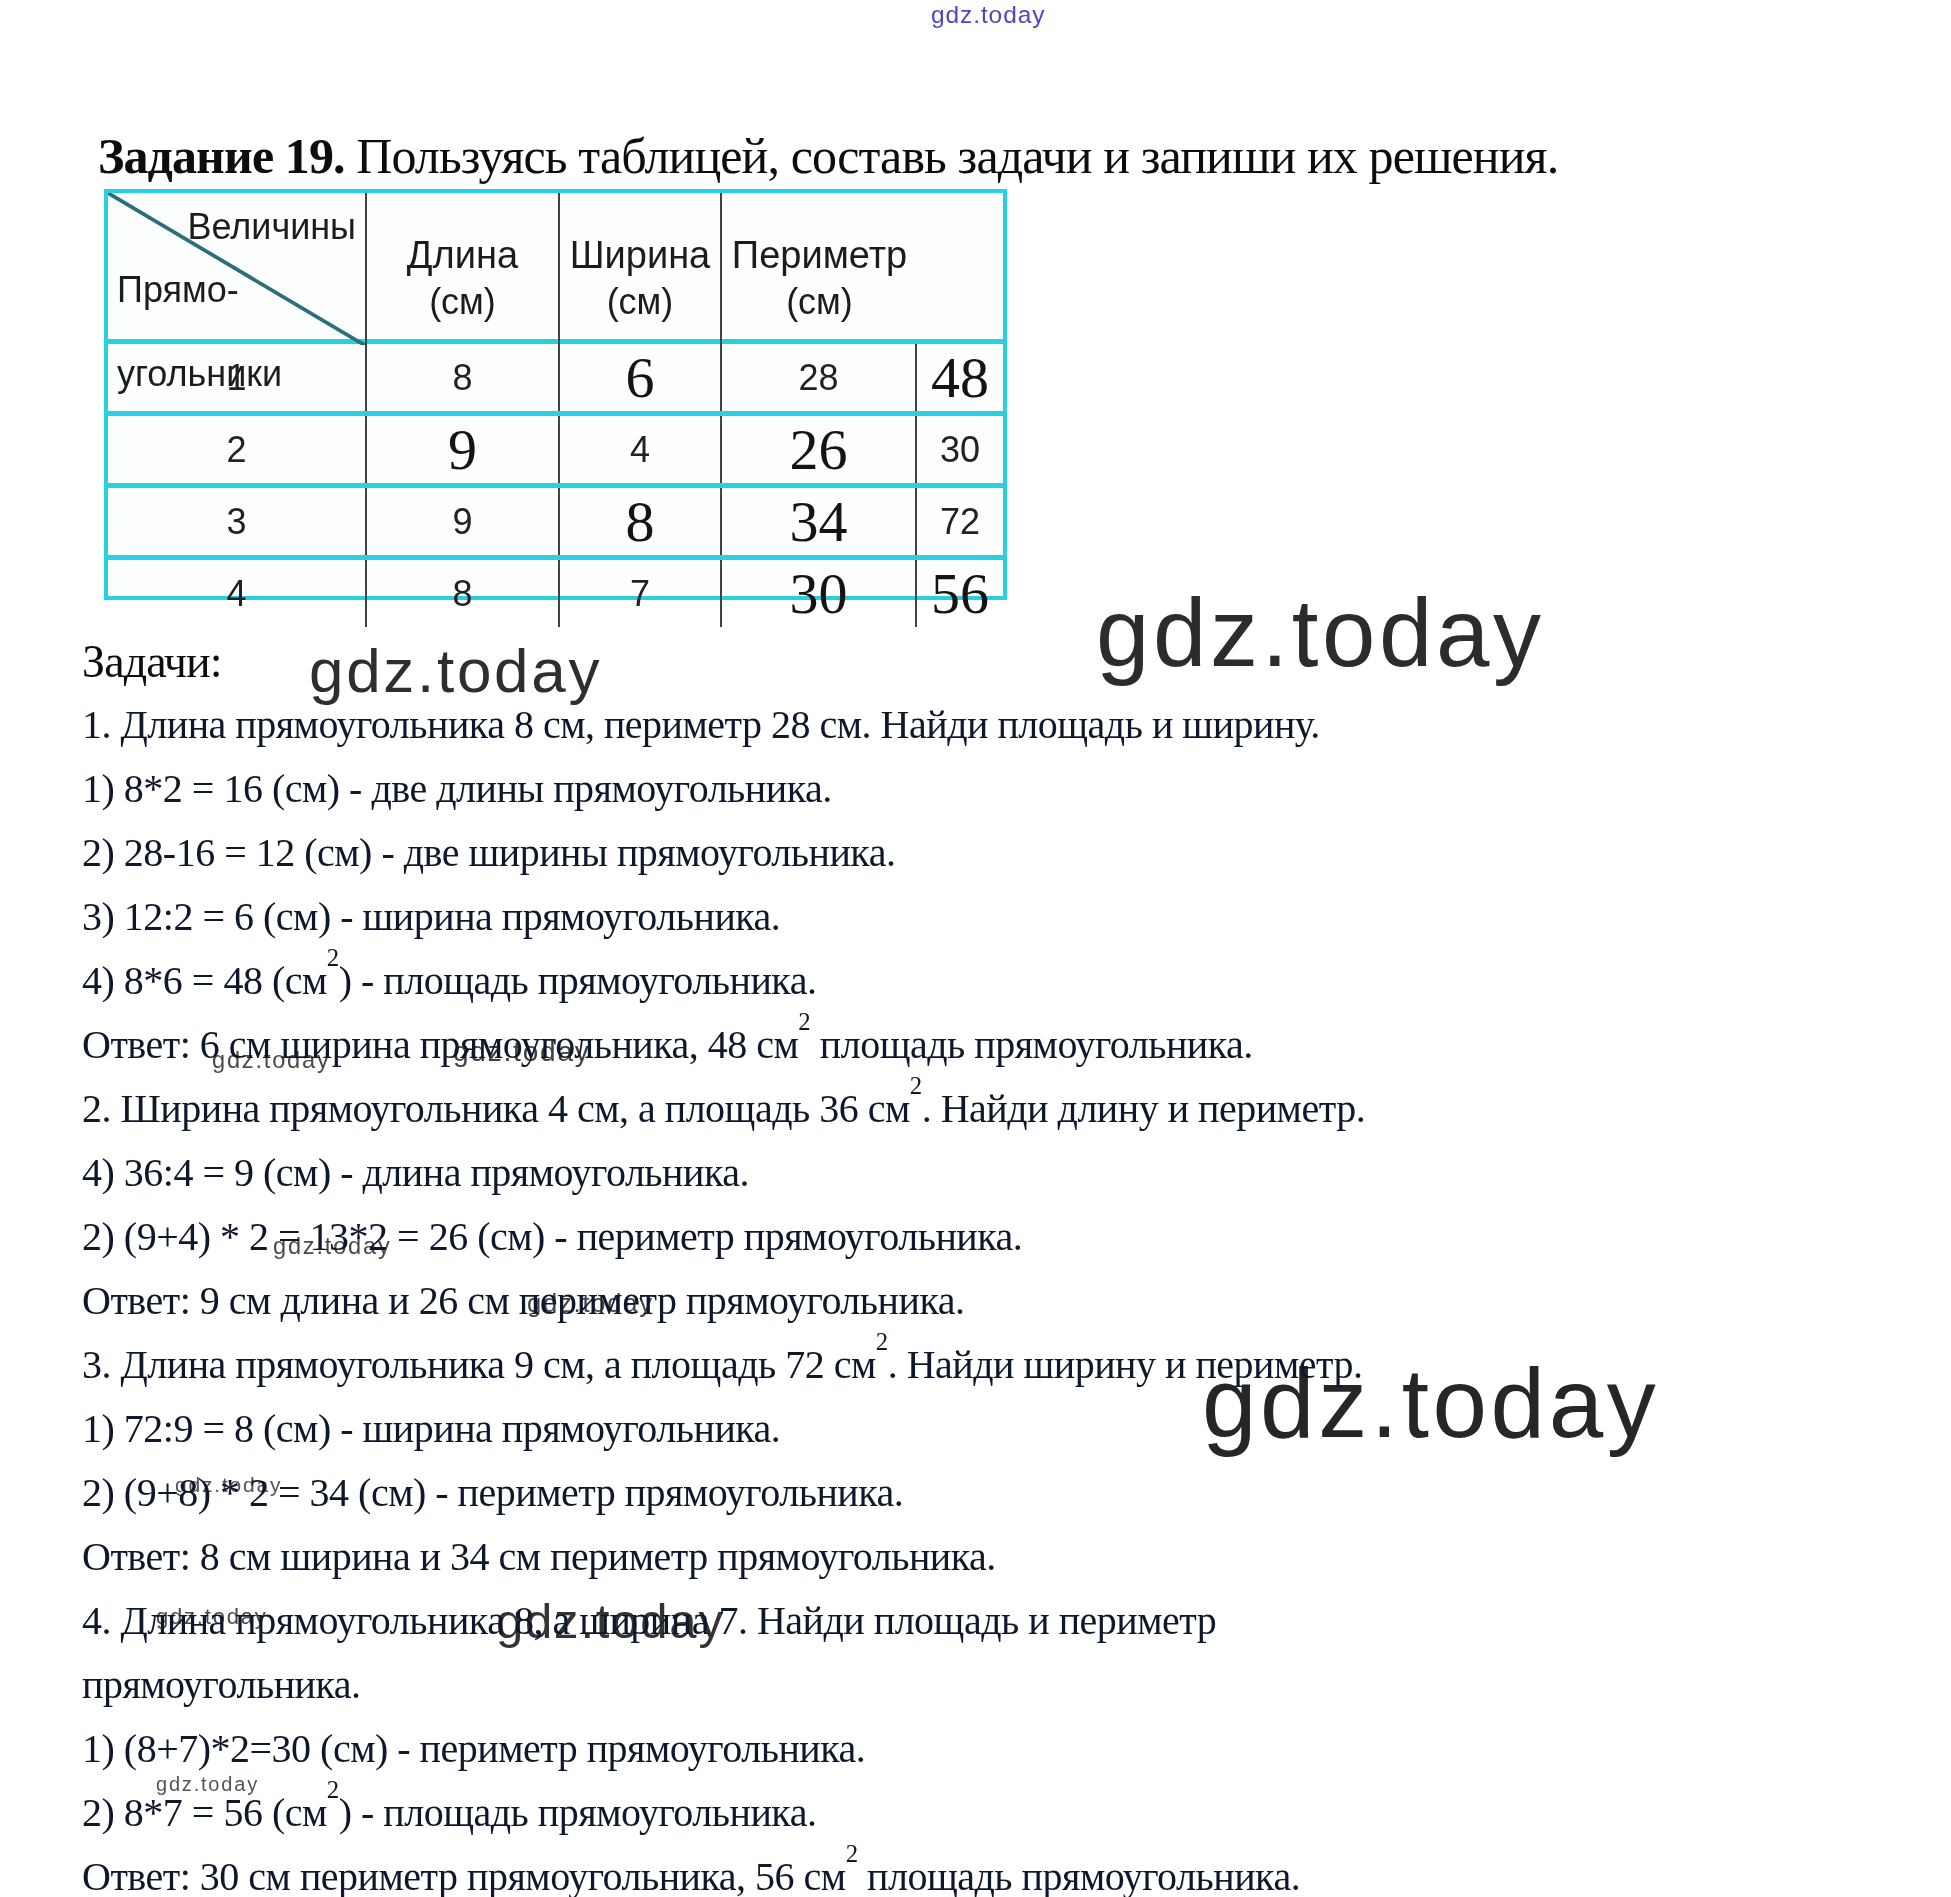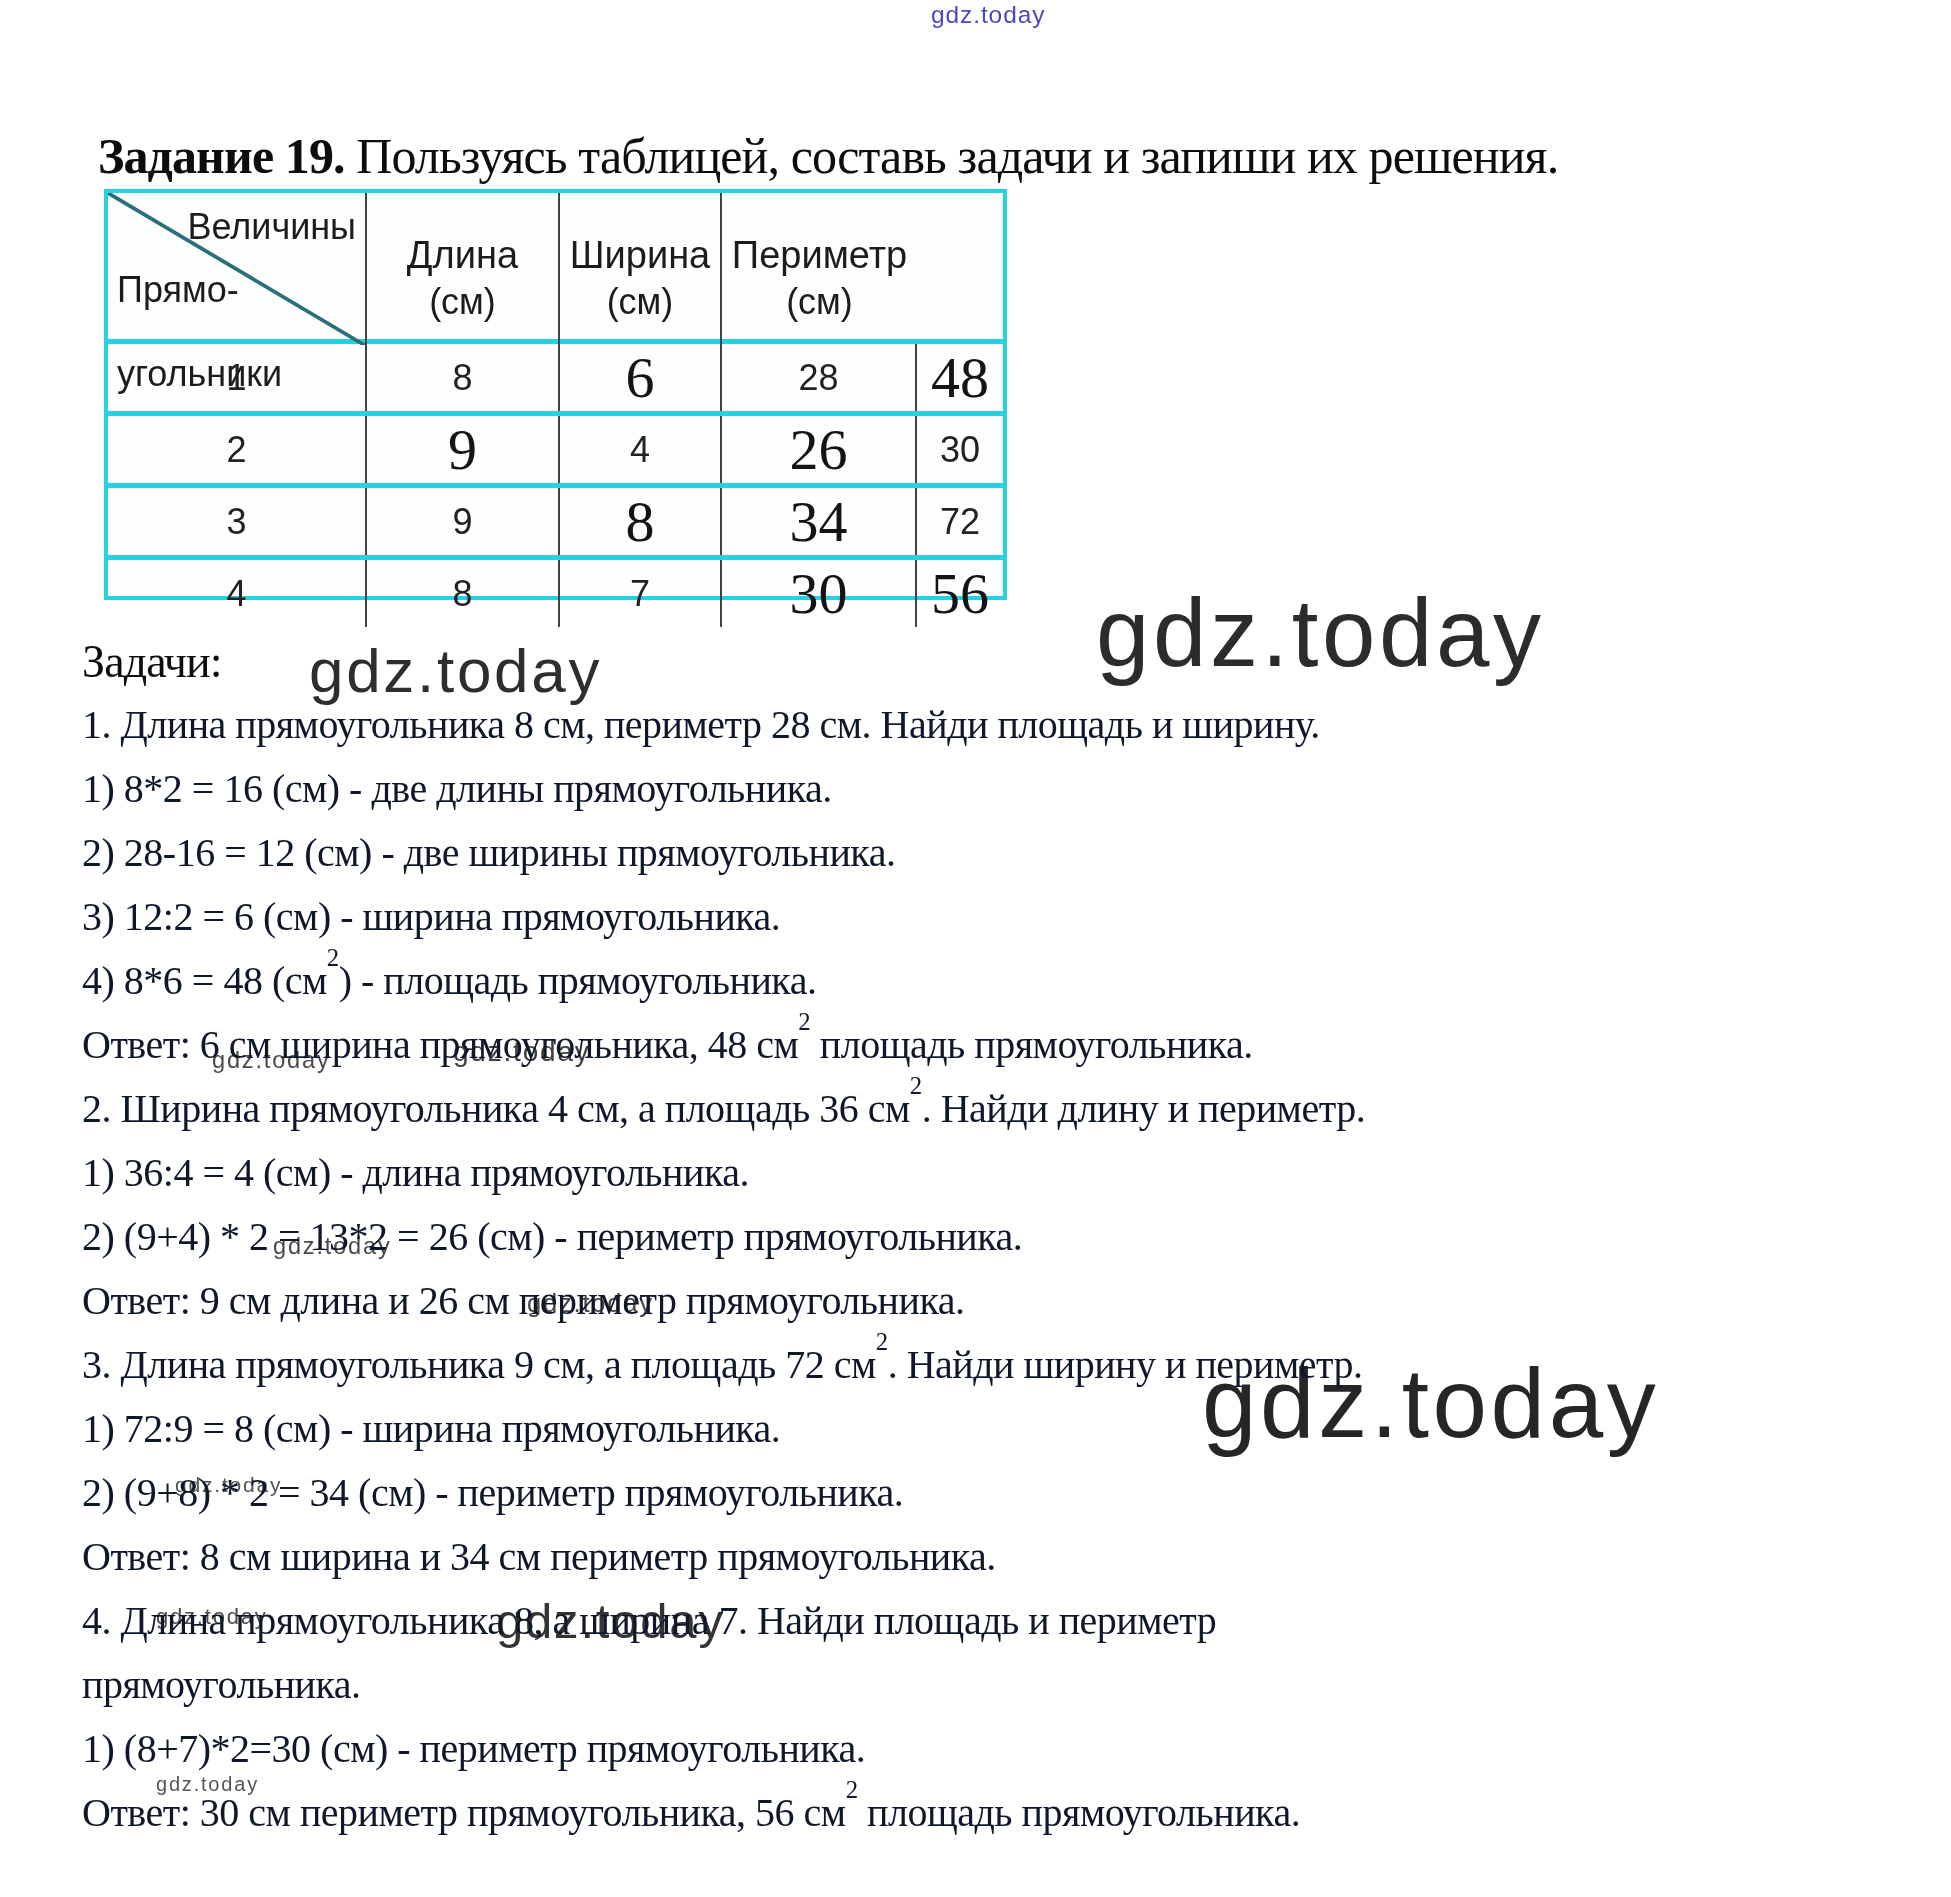--- a/index.html
+++ b/index.html
@@ -233,27 +233,28 @@
   <div class="tasks-label">Задачи:</div>
 
   <div class="bodytext">
     <div class="bline">1. Длина прямоугольника 8 см, периметр 28 см. Найди площадь и ширину.</div>
     <div class="bline">1) 8*2 = 16 (см) - две длины прямоугольника.</div>
     <div class="bline">2) 28-16 = 12 (см) - две ширины прямоугольника.</div>
     <div class="bline">3) 12:2 = 6 (см) - ширина прямоугольника.</div>
     <div class="bline">4) 8*6 = 48 (см<sup>2</sup>) - площадь прямоугольника.</div>
     <div class="bline">Ответ: 6 см ширина прямоугольника, 48 см<sup>2</sup> площадь прямоугольника.</div>
     <div class="bline">2. Ширина прямоугольника 4 см, а площадь 36 см<sup>2</sup>. Найди длину и периметр.</div>
-    <div class="bline">1) 36:4 = 4 (см) - длина прямоугольника.</div>
+    <div class="bline">4) 36:4 = 9 (см) - длина прямоугольника.</div>
     <div class="bline">2) (9+4) * 2 = 13*2 = 26 (см) - периметр прямоугольника.</div>
     <div class="bline">Ответ: 9 см длина и 26 см периметр прямоугольника.</div>
     <div class="bline">3. Длина прямоугольника 9 см, а площадь 72 см<sup>2</sup>. Найди ширину и периметр.</div>
     <div class="bline">1) 72:9 = 8 (см) - ширина прямоугольника.</div>
     <div class="bline">2) (9+8) * 2 = 34 (см) - периметр прямоугольника.</div>
     <div class="bline">Ответ: 8 см ширина и 34 см периметр прямоугольника.</div>
     <div class="bline">4. Длина прямоугольника 8, а ширина 7. Найди площадь и периметр</div>
     <div class="bline">прямоугольника.</div>
     <div class="bline">1) (8+7)*2=30 (см) - периметр прямоугольника.</div>
+    <div class="bline">2) 8*7 = 56 (см<sup>2</sup>) - площадь прямоугольника.</div>
     <div class="bline">Ответ: 30 см периметр прямоугольника, 56 см<sup>2</sup> площадь прямоугольника.</div>
   </div>
 
 </div>
 
 
 </body></html>

